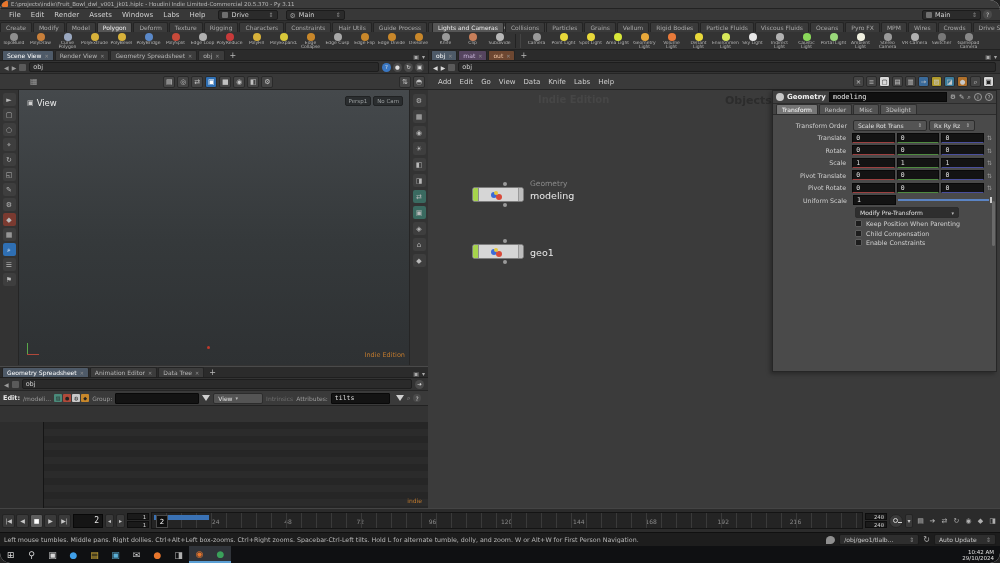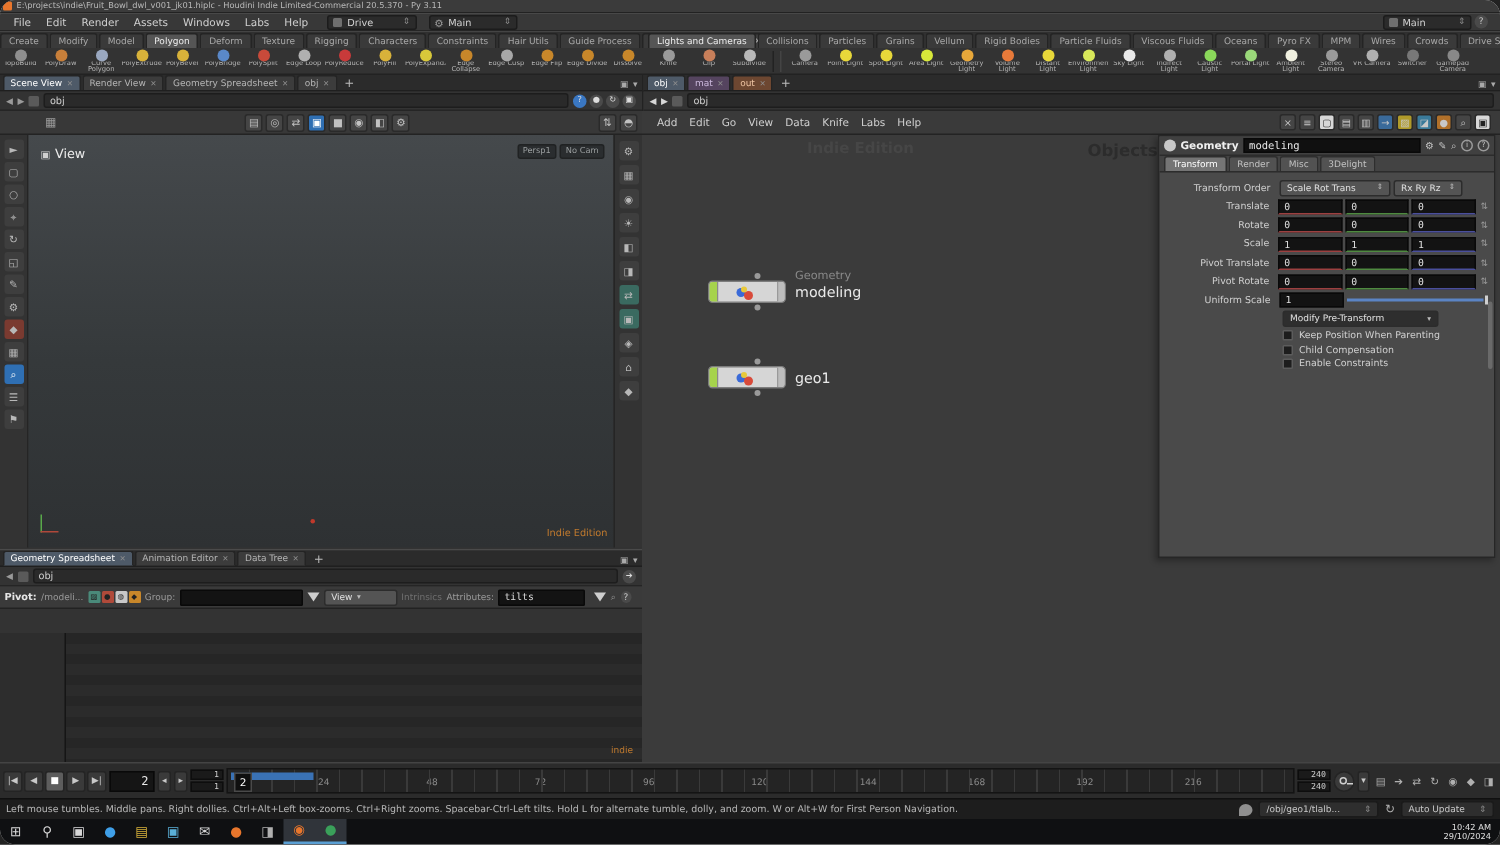--- a/index.html
+++ b/index.html
@@ -510,21 +510,21 @@
         <span>▾</span>
       </span>
     </div>
     <div class="pathbar">
       <span class="nav">◀</span>
       <span class="flagico"></span>
       <span class="pathfield">obj</span>
       <span class="picon">➔</span>
     </div>
     <div id="sheet-toolbar">
-      <span class="lbl">Pivot:</span>
+      <span class="lbl">Edit:</span>
       <span class="dim">/modeli...</span>
       <span style="display:flex;gap:1px;">
         <span class="mini" style="background: rgb(74, 138, 122);">▨</span>
           <span class="mini" style="background: rgb(176, 74, 58);">●</span>
           <span class="mini" style="background: rgb(200, 200, 200);">◍</span>
           <span class="mini" style="background: rgb(200, 135, 42);">◆</span>
       </span>
       <span class="dim">Group:</span>
       <span class="tfield" style="width:88px;"></span>
       <span class="funnel"></span>

